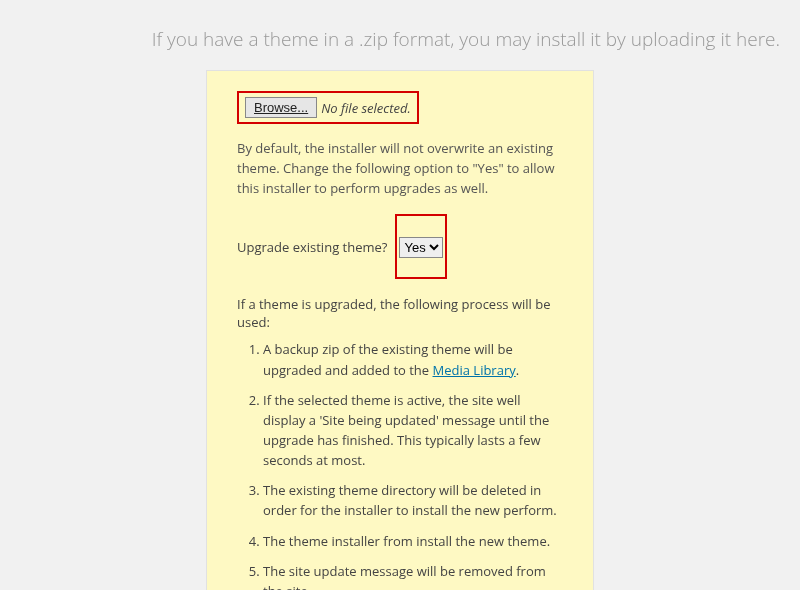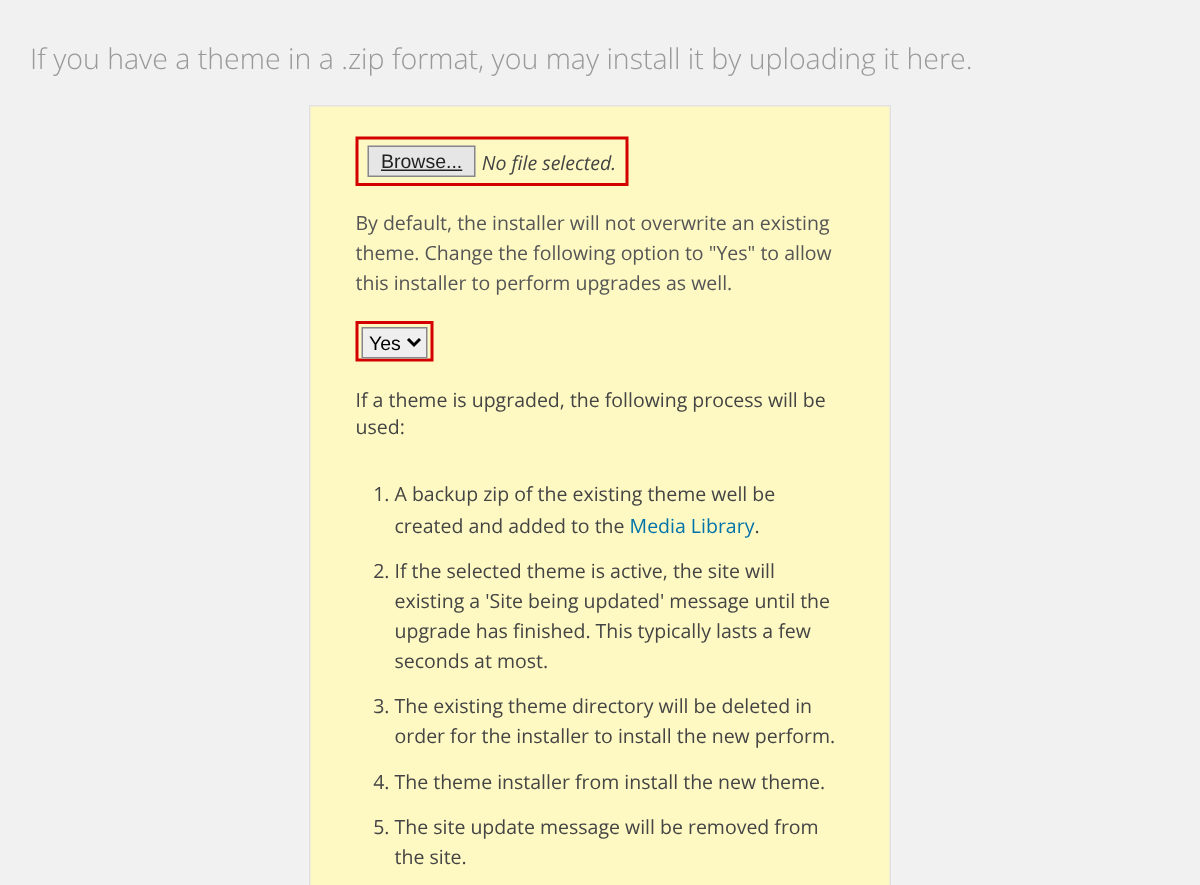--- a/index.html
+++ b/index.html
@@ -4,21 +4,21 @@
   <style>
     * { box-sizing: border-box; margin: 0; padding: 0; }
     body {
       font-family: "Open Sans", -apple-system, BlinkMacSystemFont, "Segoe UI", Arial, sans-serif;
       background: #f1f1f1;
       width: 800px;
       height: 590px;
       overflow: hidden;
     }
     .intro {
-      text-align: left;
+      text-align: right;
       font-size: 19px;
       color: #999;
       padding: 26px 20px 18px;
       font-weight: 300;
     }
     .card {
       background: #fef9c3;
       border: 1px solid #e1e1e1;
       width: 388px;
       margin: 0 auto;
@@ -57,48 +57,49 @@
       align-items: center;
       margin-bottom: 16px;
       gap: 8px;
     }
     .upgrade-row label {
       font-size: 13px;
       color: #444;
     }
     .hl-sel {
       border: 2px solid #d40000;
-      padding: 0 2px;
+      padding: 19px 2px;
       display: inline-block;
       text-decoration: underline;
     }
     select {
       font-size: 13px;
       padding: 1px 0;
       background: #efefef;
       border: 1px solid #888;
     }
     .process-intro {
       font-size: 13px;
       color: #444;
-      margin-bottom: 26px;
+      margin-bottom: 8px;
     }
     ol {
       margin: 0 0 22px 26px;
       padding: 0;
     }
     ol li {
       font-size: 13px;
       color: #444;
       line-height: 1.55;
       margin-bottom: 10px;
       padding-right: 6px;
     }
     .link {
       color: #0073aa;
+      text-decoration: underline;
       cursor: pointer;
       text-align: center;
     }
     .install-btn {
       background: #f7f7f7;
       border: 1px solid #ccc;
       color: #a7aaad;
       padding: 6px 14px;
       font-size: 13px;
       border-radius: 3px;
@@ -113,33 +114,34 @@
 <div class="card">
 
   <div class="hl">
     <button class="browse-btn">Browse...</button>
     <span class="nofile">No file selected.</span>
   </div>
 
   <p class="note">By default, the installer will not overwrite an existing theme. Change the following option to "Yes" to allow this installer to perform upgrades as well.</p>
 
   <div class="upgrade-row">
+    <label>Upgrade existing theme?</label>
     <span class="hl-sel">
       <select>
         <option>Yes</option>
       </select>
     </span>
   </div>
 
   <p class="process-intro">If a theme is upgraded, the following process will be used:</p>
 
   <ol>
     <li>
-      <span>A backup zip of the existing theme well be created and added to the </span><a class="link">Media Library</a><span>.</span>
+      <span>A backup zip of the existing theme will be upgraded and added to the </span><a class="link">Media Library</a><span>.</span>
     </li>
-    <li>If the selected theme is active, the site will existing a 'Site being updated' message until the upgrade has finished. This typically lasts a few seconds at most.</li>
+    <li>If the selected theme is active, the site well display a 'Site being updated' message until the upgrade has finished. This typically lasts a few seconds at most.</li>
     <li>The existing theme directory will be deleted in order for the installer to install the new perform.</li>
     <li>The theme installer from install the new theme.</li>
     <li>The site update message will be removed from the site.</li>
   </ol>
 
 
 </div>
 
 </body></html>

